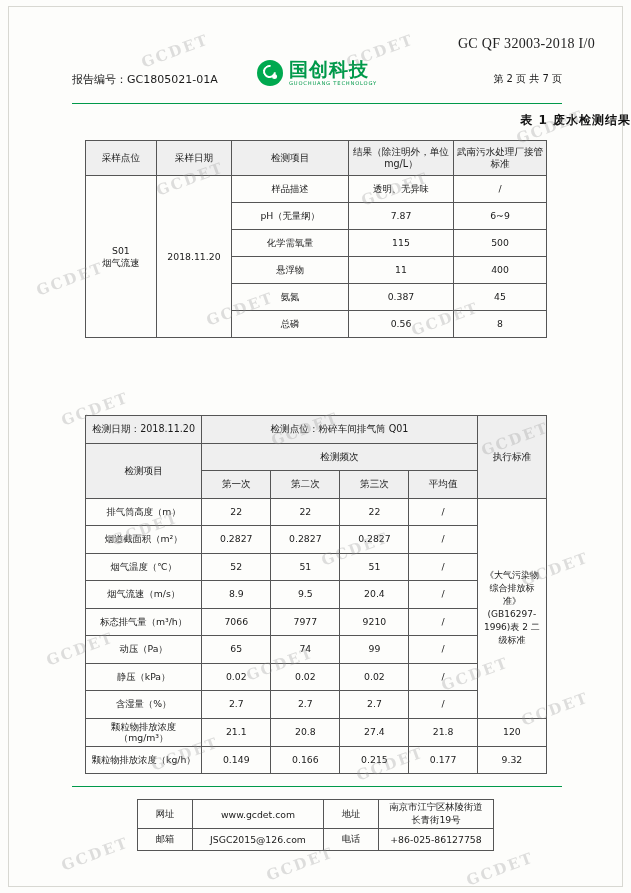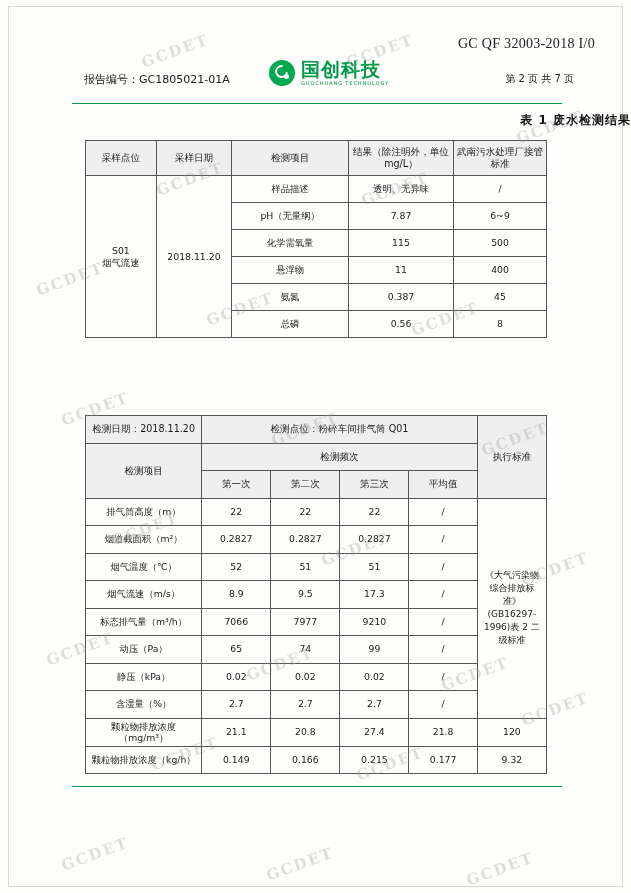--- a/index.html
+++ b/index.html
@@ -37,21 +37,21 @@
     top: 36px;
     font-family: Liberation Serif, serif;
     font-size: 14px;
     letter-spacing: 0.3px;
     color: #222;
   }
 
   
   .header {
     position: absolute;
-    left: 84px;
+    left: 72px;
     top: 60px;
     width: 490px;
     height: 42px;
   }
   .report-no {
     position: absolute;
     left: 0;
     top: 12px;
     font-size: 11px;
     color: #1b1b1b;
@@ -327,21 +327,21 @@
       <td>烟气温度（℃）</td>
       <td>52</td>
       <td>51</td>
       <td>51</td>
       <td>/</td>
     </tr>
     <tr>
       <td>烟气流速（m/s）</td>
       <td>8.9</td>
       <td>9.5</td>
-      <td>17.3</td>
+      <td>20.4</td>
       <td>/</td>
     </tr>
     <tr>
       <td>标态排气量（m³/h）</td>
       <td>7066</td>
       <td>7977</td>
       <td>9210</td>
       <td>/</td>
     </tr>
     <tr>
@@ -378,20 +378,36 @@
       <td>0.149</td>
       <td>0.166</td>
       <td>0.215</td>
       <td>0.177</td>
       <td>9.32</td>
     </tr>
   </tbody>
     </table>
 
   <div class="footer-rule"></div>
+  <table class="footer">
+    <tbody>
+        <tr>
+      <td class="lbl">网址</td>
+      <td class="val" style="width:118px">www.gcdet.com</td>
+      <td class="lbl">地址</td>
+      <td class="val">南京市江宁区林陵街道长青街19号</td>
+    </tr>
+    <tr>
+      <td class="lbl">邮箱</td>
+      <td class="val">JSGC2015@126.com</td>
+      <td class="lbl">电话</td>
+      <td class="val">+86-025-86127758</td>
+    </tr>
+  </tbody>
+    </table>
 
   <div class="wm" style="left:140px;  top:42px;">GCDET</div>
   <div class="wm" style="left:345px;  top:42px;">GCDET</div>
   <div class="wm" style="left:515px;  top:118px;">GCDET</div>
   <div class="wm" style="left:155px;  top:170px;">GCDET</div>
   <div class="wm" style="left:360px;  top:180px;">GCDET</div>
   <div class="wm" style="left:35px;   top:270px;">GCDET</div>
   <div class="wm" style="left:205px;  top:300px;">GCDET</div>
   <div class="wm" style="left:410px;  top:310px;">GCDET</div>
   <div class="wm" style="left:60px;   top:400px;">GCDET</div>

